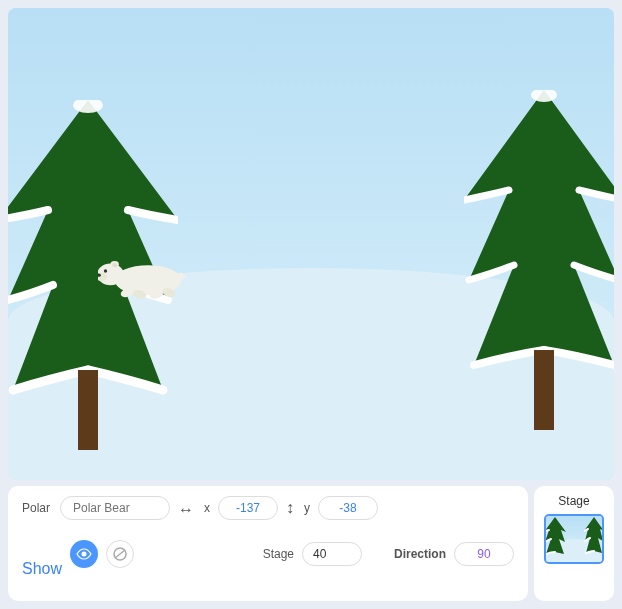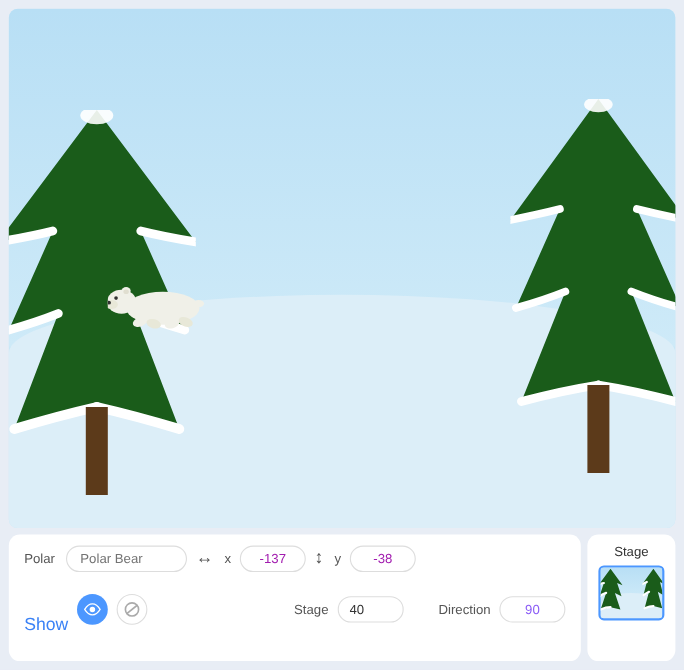--- a/index.html
+++ b/index.html
@@ -135,21 +135,21 @@
     }
 
     .coord-value {
       border: 1.5px solid #ddd;
       border-radius: 18px;
       padding: 4px 10px;
       font-size: 12px;
       width: 60px;
       text-align: center;
       outline: none;
-      color: #a21caf;
+      color: #3b82f6;
     }
 
     .show-label {
       color: #3b82f6;
       font-size: 16px;
       font-weight: 500;
       min-width: 30px;
       margin-top: 30px;
     }
 
@@ -178,21 +178,21 @@
 
     .size-label {
       color: #555;
       font-size: 12px;
       font-weight: 500;
     }
 
     .direction-label {
       color: #555;
       font-size: 12px;
-      font-weight: 400;
+      font-weight: 700;
       text-align: right;
     }
 
     .size-value {
       border: 1.5px solid #ddd;
       border-radius: 18px;
       padding: 4px 10px;
       font-size: 12px;
       width: 60px;
       text-align: left;

